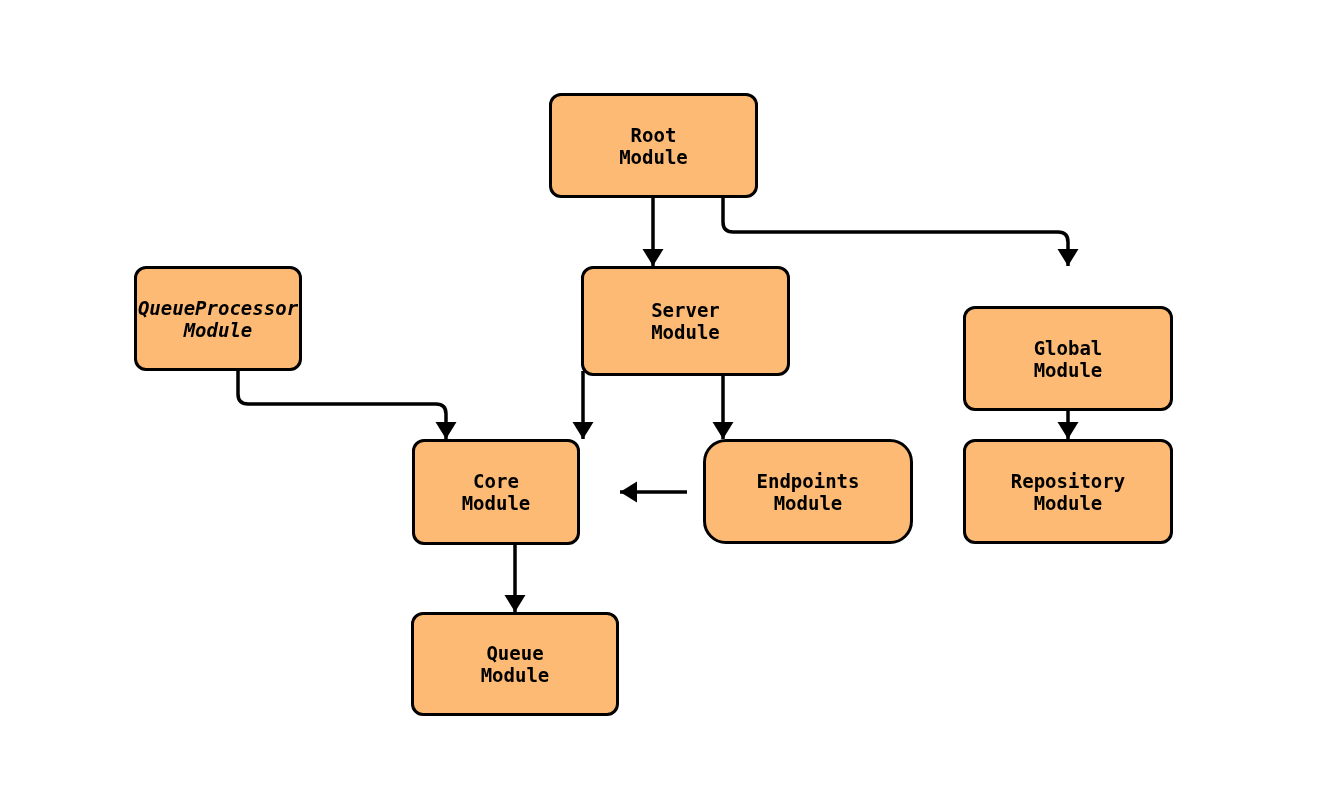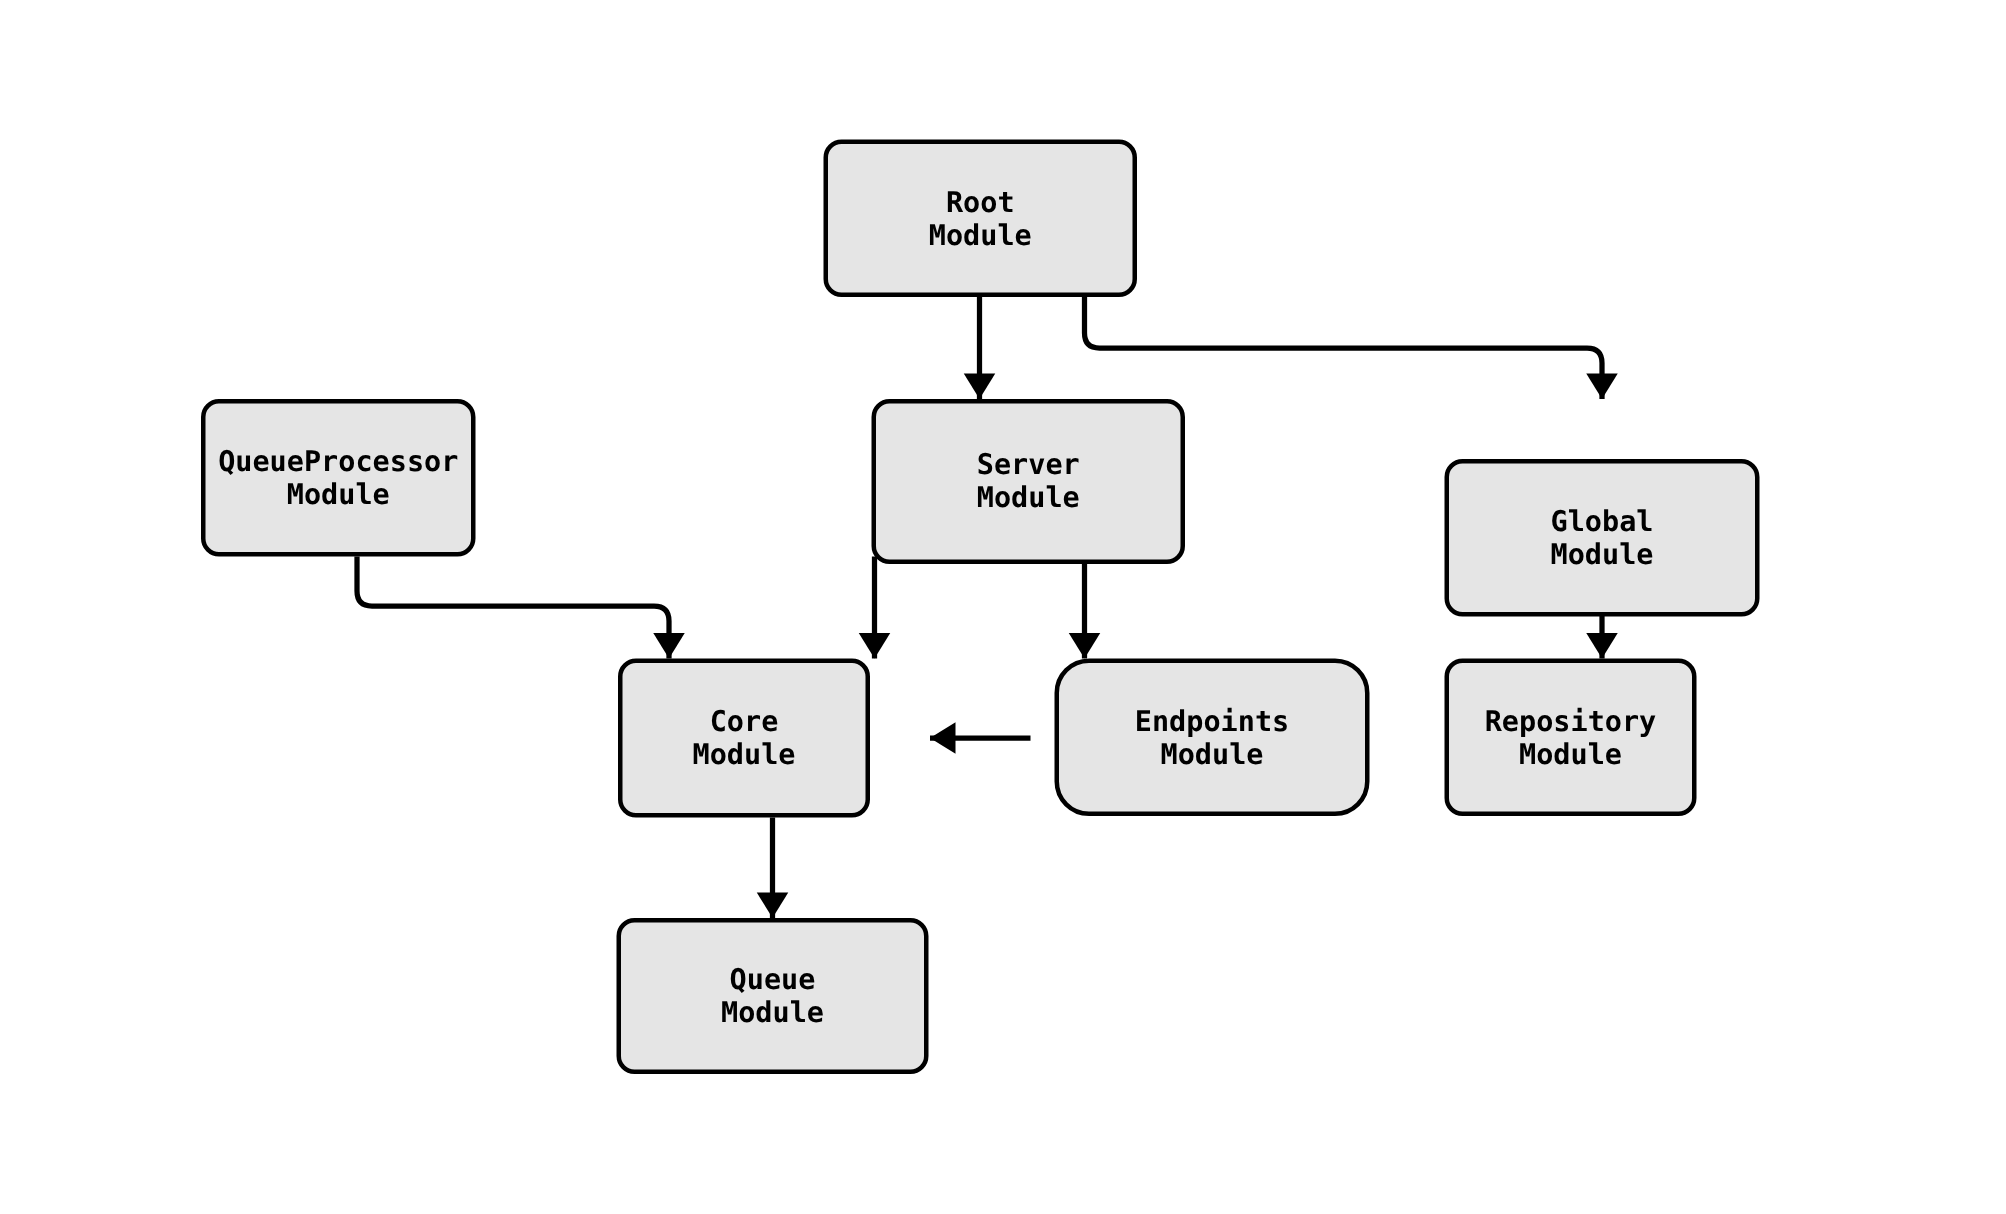--- a/index.html
+++ b/index.html
@@ -18,21 +18,21 @@
   #edge-layer {
     position: absolute;
     left: 0;
     top: 0;
     width: 1337px;
     height: 809px;
   }
   .node {
     position: absolute;
     box-sizing: border-box;
-    background: #e5e5e5;
+    background: #fdba74;
     border: 3.5px solid #000000;
     border-radius: 12px;
     display: flex;
     align-items: center;
     justify-content: center;
   }
   .node-label {
     font-size: 19px;
     line-height: 22px;
     font-weight: bold;
@@ -62,41 +62,41 @@
       <path d="M 1068 371 L 1068 439" fill="none" stroke="#000000" stroke-width="3.5"></path>
       <path d="M 1068 439 L 1057.5 422 L 1078.5 422 Z" fill="#000000" stroke="none"></path>
       <path d="M 515 545 L 515 612" fill="none" stroke="#000000" stroke-width="3.5"></path>
       <path d="M 515 612 L 504.5 595 L 525.5 595 Z" fill="#000000" stroke="none"></path>
     </svg>
 
   <div class="node" style="left: 549px; top: 93px; width: 209px; height: 105px;">
     <span class="node-label">Root
 Module</span>
   </div>
-  <div class="node" style="left: 134px; top: 266px; width: 183px; height: 105px;">
+  <div class="node" style="left: 134px; top: 266px; width: 168px; height: 105px; font-style: italic;">
     <span class="node-label">QueueProcessor
 Module</span>
   </div>
   <div class="node" style="left: 549px; top: 266px; width: 209px; height: 110px; margin-left: 32px;">
     <span class="node-label">Server
 Module</span>
   </div>
   <div class="node" style="left: 963px; top: 266px; width: 210px; height: 105px; margin-top: 40px;">
     <span class="node-label">Global
 Module</span>
   </div>
   <div class="node" style="left: 412px; top: 439px; width: 168px; height: 106px;">
     <span class="node-label">Core
 Module</span>
   </div>
   <div class="node" style="left: 703px; top: 439px; width: 210px; height: 105px; border-radius: 23px;">
     <span class="node-label">Endpoints
 Module</span>
   </div>
-  <div class="node" style="left: 963px; top: 439px; width: 168px; height: 105px;">
+  <div class="node" style="left: 963px; top: 439px; width: 210px; height: 105px;">
     <span class="node-label">Repository
 Module</span>
   </div>
   <div class="node" style="left: 411px; top: 612px; width: 208px; height: 104px; align-items: center;">
     <span class="node-label">Queue
 Module</span>
   </div>
 </div>
 
 </body></html>

